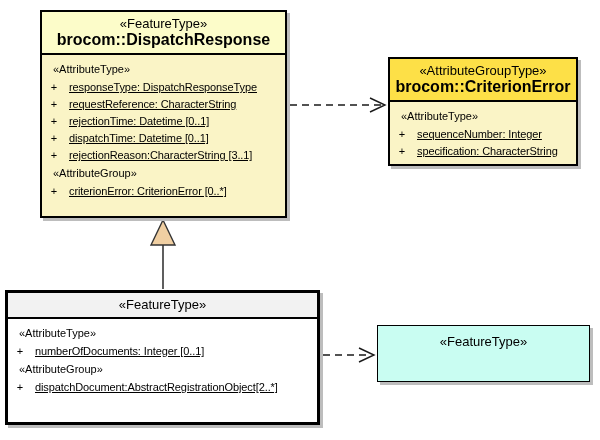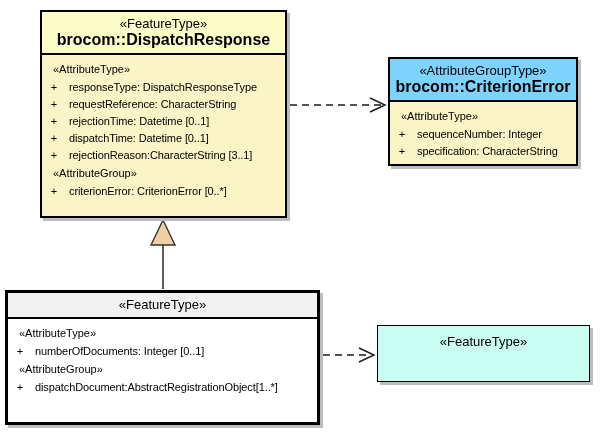--- a/index.html
+++ b/index.html
@@ -14,27 +14,27 @@
     font-size:11px;line-height:16px;
   }
   .uml-box .hdr{text-align:center;border-bottom:2px solid #000;padding:4px 2px 5px 2px;}
   .uml-box .stereo{font-size:13px;line-height:15px;}
   .uml-box .title{font-size:16px;font-weight:bold;line-height:17px;}
   .uml-box .body{padding-top:4px;}
   .sec-head{padding:2px 18px 1px 11px;line-height:16px;}
   .sec-head.gap{}
   .attr-row{display:flex;align-items:baseline;line-height:16px;padding:1px 2px 0 0;}
   .attr-row .vis{flex:none;width:12px;margin-left:6px;text-align:center;}
-  .attr-row .txt{padding-left:9px;white-space:nowrap;letter-spacing:-0.1px;}
+  .attr-row .txt{padding-left:9px;white-space:nowrap;letter-spacing:-0.1px;text-decoration:underline;}
 
   
   .box-dispatch-response{left:40px;top:10px;width:247px;height:208px;background:#FAF4C6;}
   .box-dispatch-response .hdr{background:#FCFCC9;}
   .box-criterion-error{left:388px;top:57px;width:190px;height:109px;background:#FAF4C6;}
-  .box-criterion-error .hdr{background:#7dd3fc;}
+  .box-criterion-error .hdr{background:#fde047;}
   .box-dispatch-characteristics{left:5px;top:290px;width:315px;height:135px;background:#FFFFFF;border-width:3px;}
   .box-dispatch-characteristics .hdr{background:#F2F2F2;border-bottom-width:2px;}
   .box-abstract-registration{left:377px;top:325px;width:213px;height:57px;background:#C9FDF2;border-width:1.5px;}
   .box-abstract-registration .hdr{border-bottom:none;padding-top:8px;}
   .box-abstract-registration .title{font-style:italic;}
 </style>
 </head>
 <body>
 
 <div class="canvas">
@@ -116,21 +116,21 @@
     </div>
     <div class="body">
       <div class="sec-head">«AttributeType»</div>
       <div class="attr-row">
         <span class="vis">+</span>
         <span class="txt">numberOfDocuments: Integer [0..1]</span>
       </div>
       <div class="sec-head gap">«AttributeGroup»</div>
       <div class="attr-row">
         <span class="vis">+</span>
-        <span class="txt">dispatchDocument:AbstractRegistrationObject[1..*]</span>
+        <span class="txt">dispatchDocument:AbstractRegistrationObject[2..*]</span>
       </div>
     </div>
   </div>
 
   <div class="uml-box box-abstract-registration">
     <div class="hdr">
       <div class="stereo">«FeatureType»</div>
     </div>
   </div>
 

